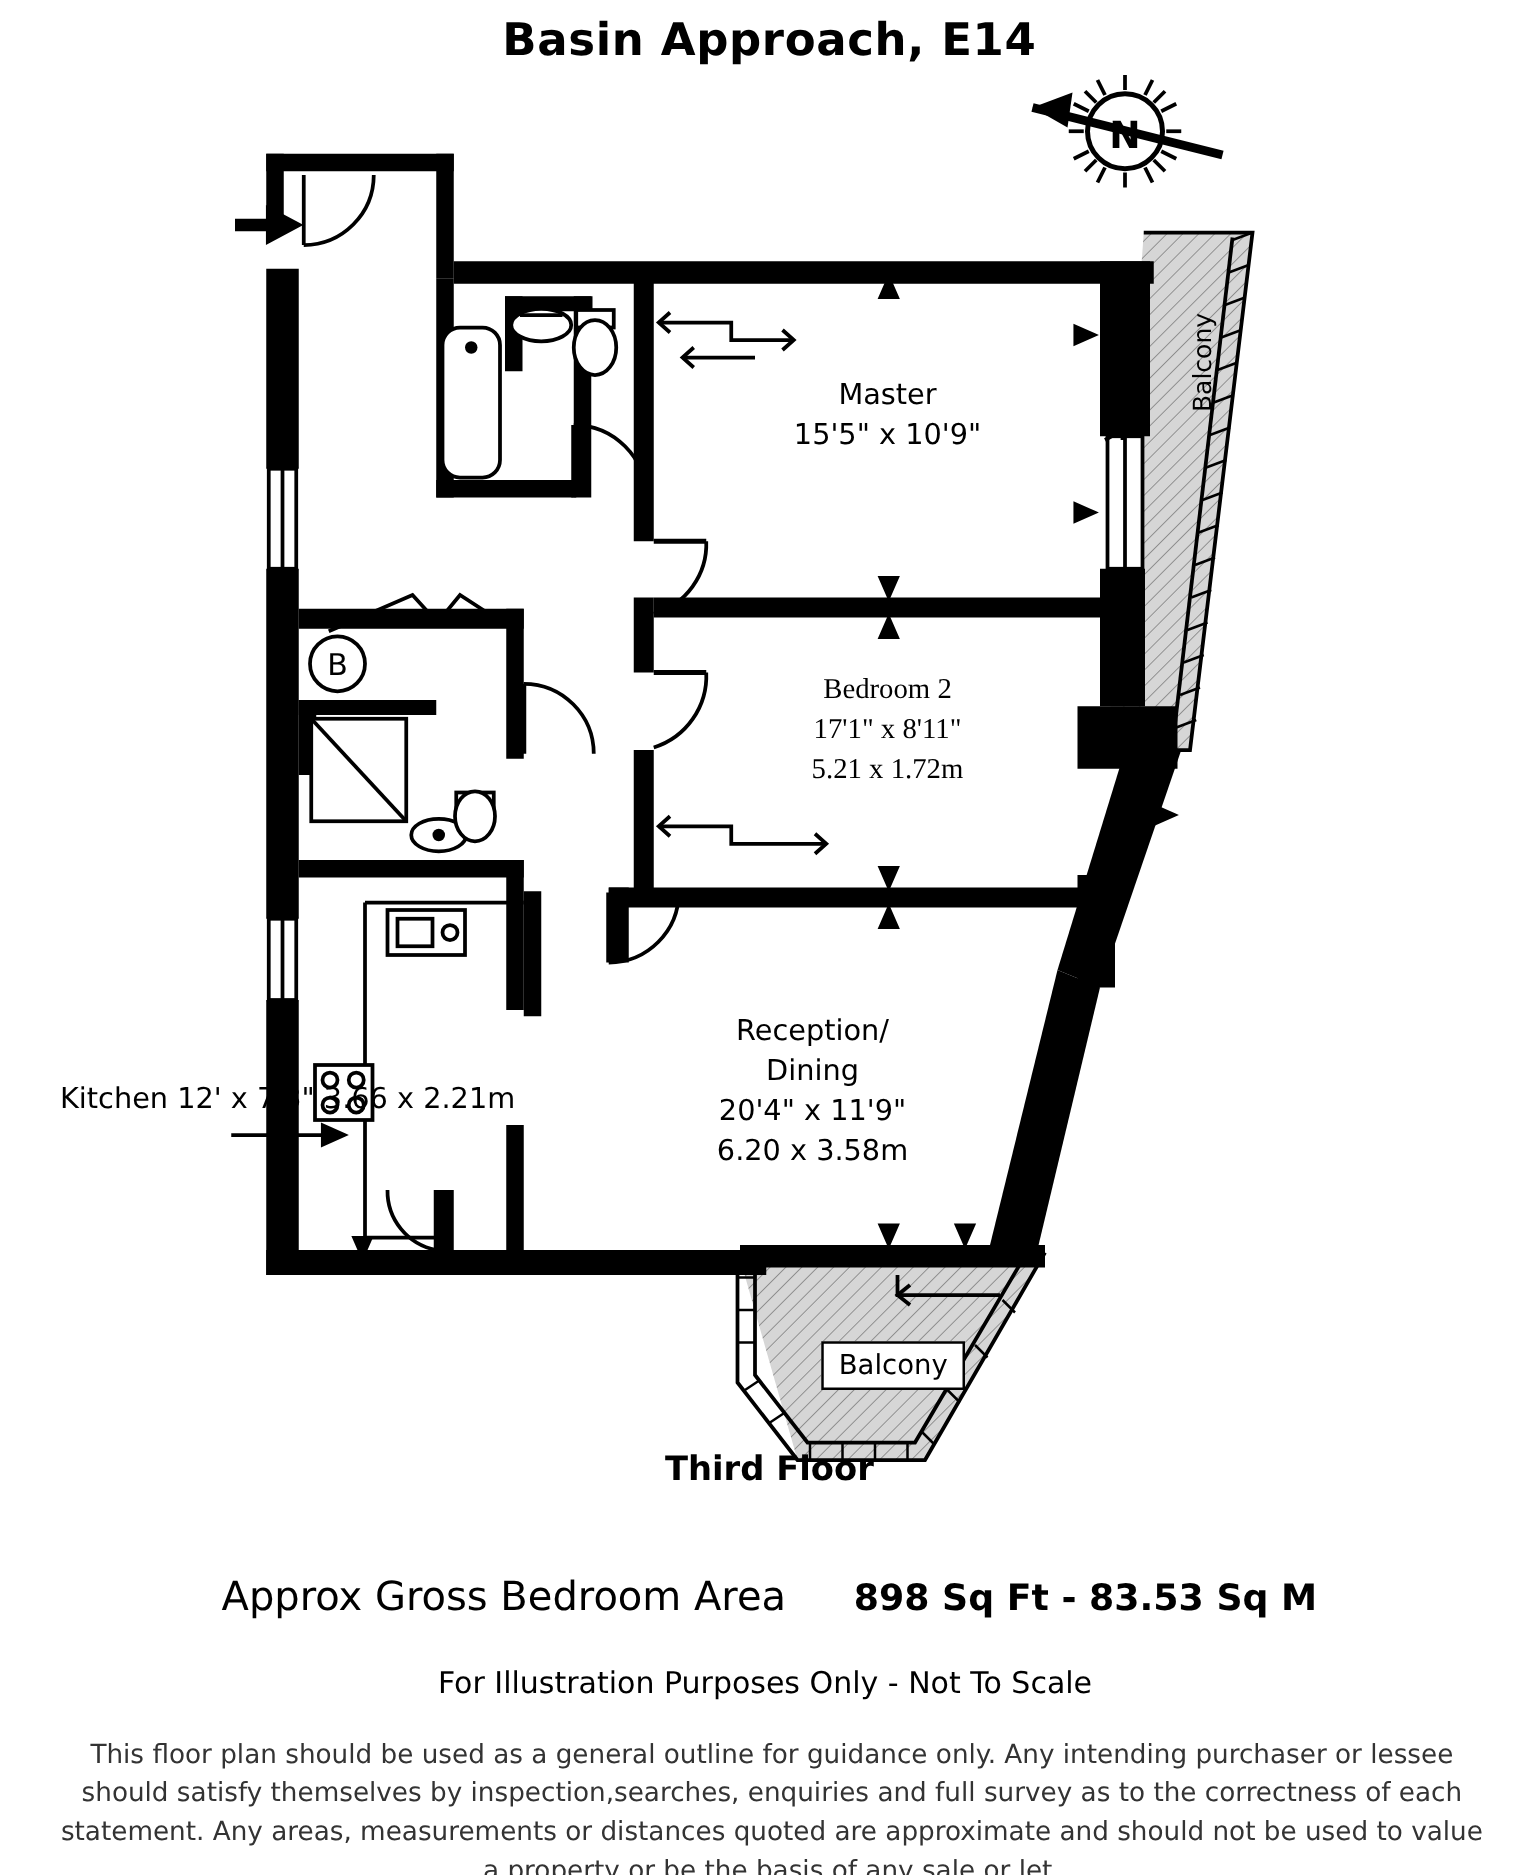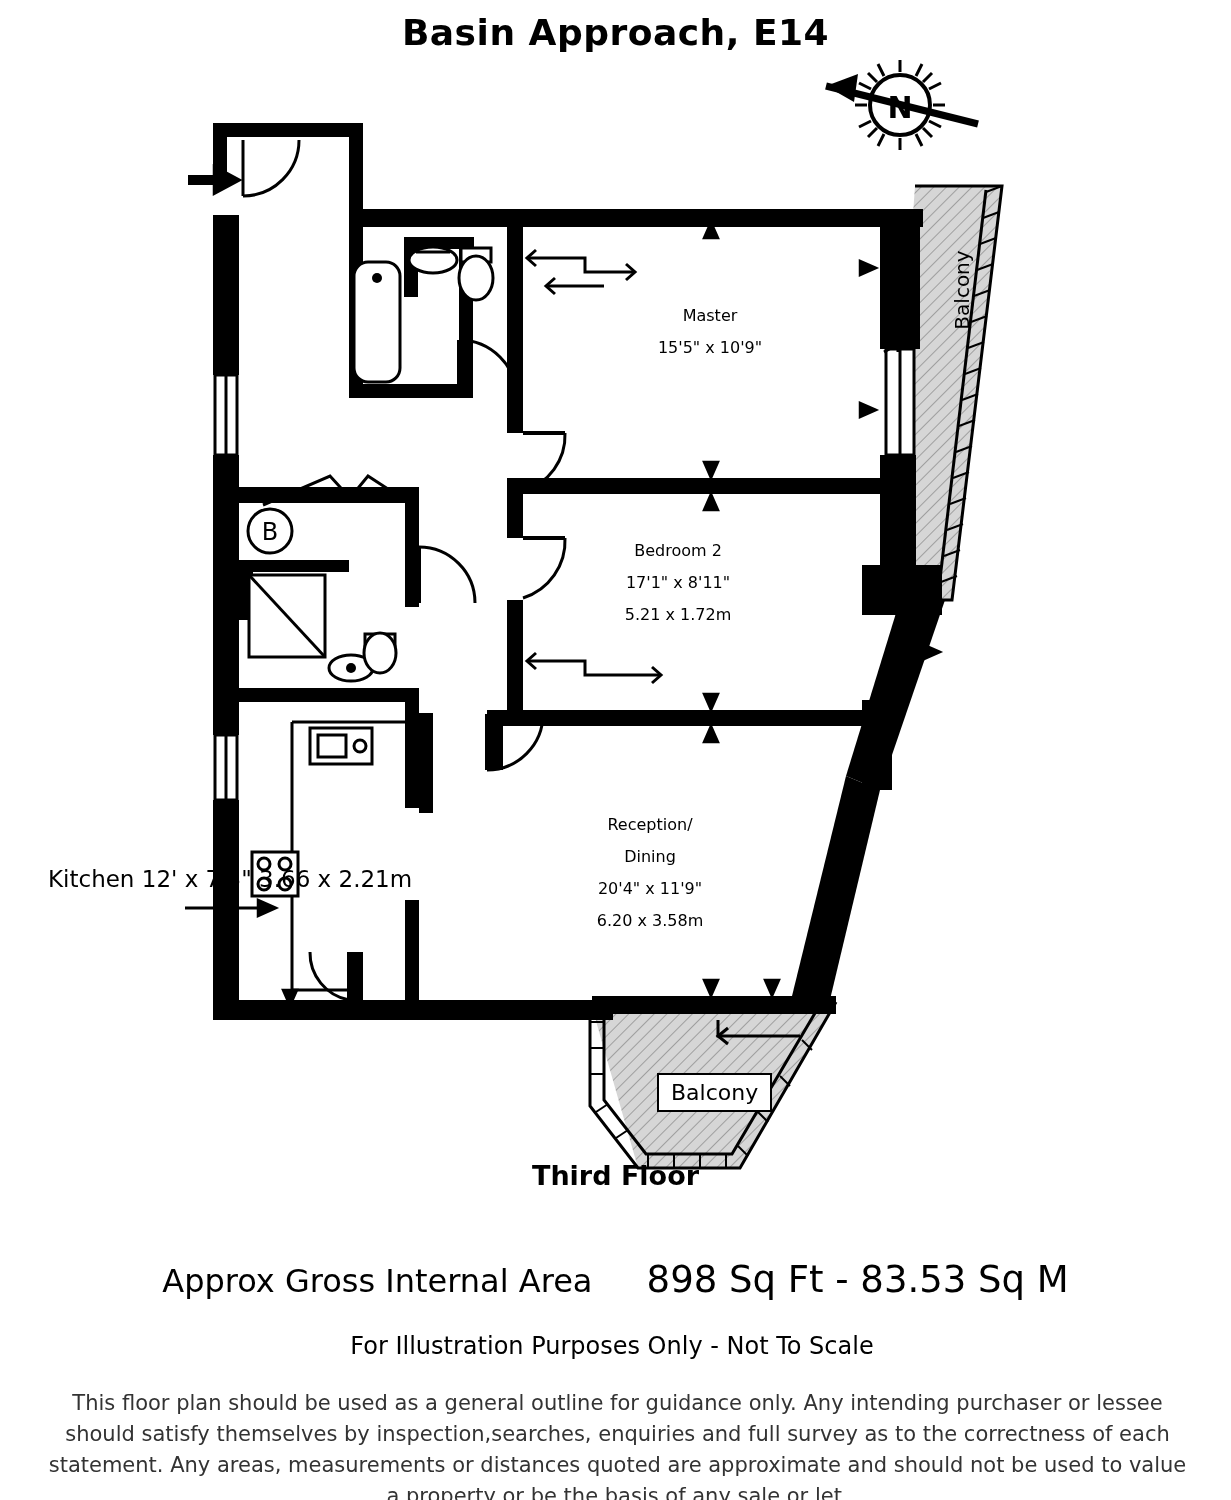--- a/index.html
+++ b/index.html
@@ -28,21 +28,21 @@
   .plan {
     position: absolute;
     top: 0;
     left: 0;
     width: 1231px;
     height: 1500px;
   }
   .room-label {
     position: absolute;
     text-align: center;
-    font-size: 16px;
+    font-size: 23px;
     line-height: 32px;
     white-space: nowrap;
   }
   .room-label .name {
     display: block;
   }
   .vert-label {
     position: absolute;
     font-size: 20px;
     transform: rotate(-90deg);
@@ -71,23 +71,23 @@
     top: 1258px;
     left: 0;
     width: 1231px;
     text-align: center;
     font-size: 32px;
   }
   .area-row .area-caption {
     font-weight: normal;
   }
   .area-row .area-value {
-    font-weight: normal;
+    font-weight: bold;
     margin-left: 44px;
-    font-size: 37px;
+    font-size: 29px;
   }
   .illus {
     position: absolute;
     top: 1332px;
     left: 0;
     width: 1224px;
     text-align: center;
     font-size: 24px;
   }
   .disclaimer {
@@ -376,21 +376,21 @@
     <line x1="188" y1="180" x2="222" y2="180" stroke-width="10"></line>
     <polygon points="240,180 214,166 214,194"></polygon>
   </g>
 </svg>
 
 <div class="room-label" style="left:565px; top:300px; width:290px;">
   <span class="name">Master</span>
   <span class="name">15'5" x 10'9"</span>
 </div>
 
-<div class="room-label" style="left:533px; top:535px; width:290px;">
+<div class="room-label" style="left:565px; top:535px; width:290px;font-family:Liberation Serif, serif;">
   <span class="name">Bedroom 2</span>
   <span class="name">17'1" x 8'11"</span>
   <span class="name">5.21 x 1.72m</span>
 </div>
 
 <div class="room-label" style="left:500px; top:809px; width:300px;">
   <span class="name">Reception/</span>
   <span class="name">Dining</span>
   <span class="name">20'4" x 11'9"</span>
   <span class="name">6.20 x 3.58m</span>
@@ -402,19 +402,19 @@
   <span class="name">3.66 x 2.21m</span>
 </div>
 
 <div class="vert-label" style="left:912px; top:278px; width:100px; text-align:center;">Balcony</div>
 
 <div class="box-label" style="left:657px; top:1073px;">Balcony</div>
 
 <div class="floor-label">Third Floor</div>
 
 <div class="area-row">
-  <span class="area-caption">Approx Gross Internal Area</span>
+  <span class="area-caption">Approx Gross Bedroom Area</span>
   <span class="area-value">898 Sq Ft  -  83.53 Sq M</span>
 </div>
 
 <div class="illus">For Illustration Purposes Only - Not To Scale</div>
 
 <div class="disclaimer">This floor plan should be used as a general outline for guidance only. Any intending purchaser or lessee should satisfy themselves by inspection,searches, enquiries and full survey as to the correctness of each statement. Any areas, measurements or distances quoted are approximate and should not be used to value a property or be the basis of any sale or let.</div>
 
 </body></html>

